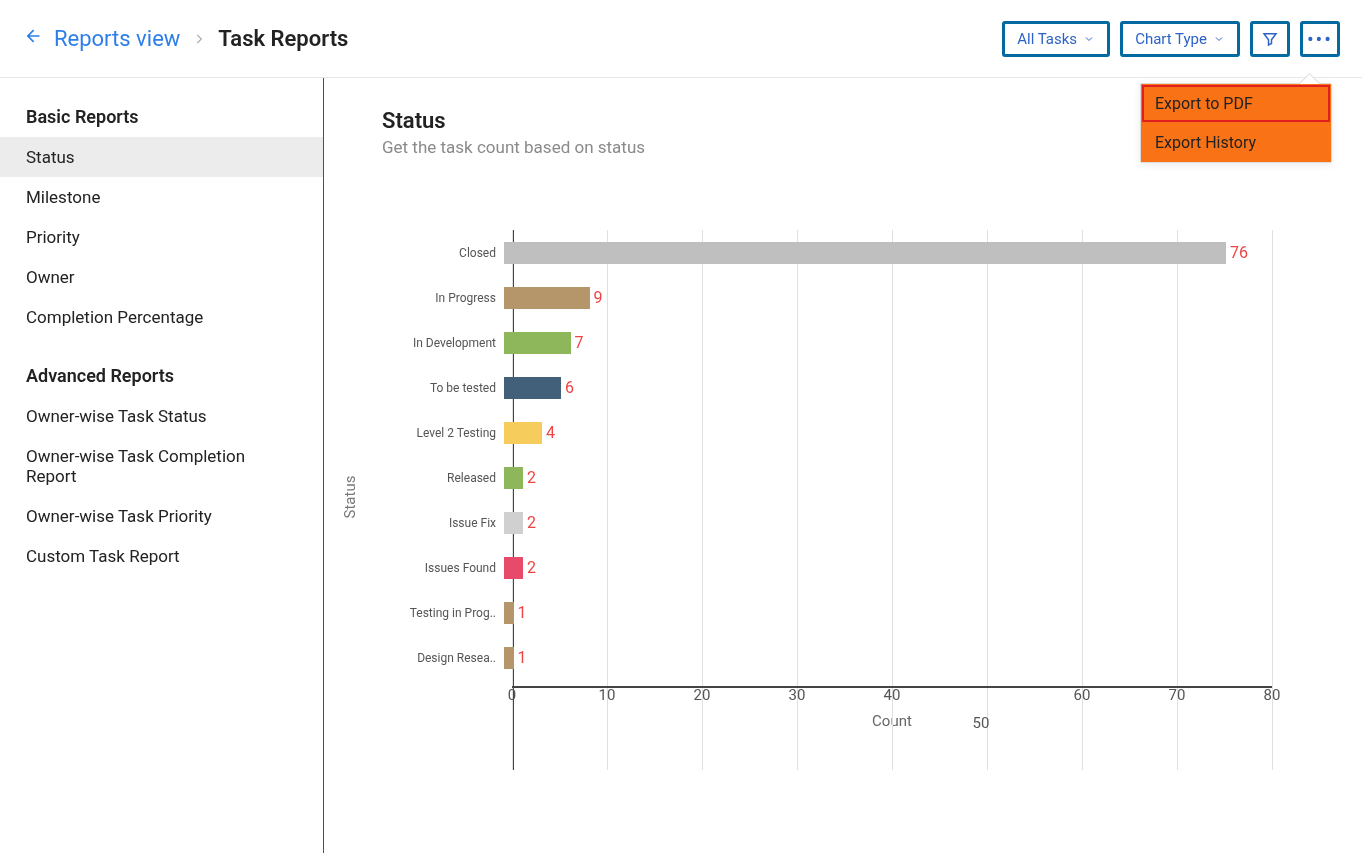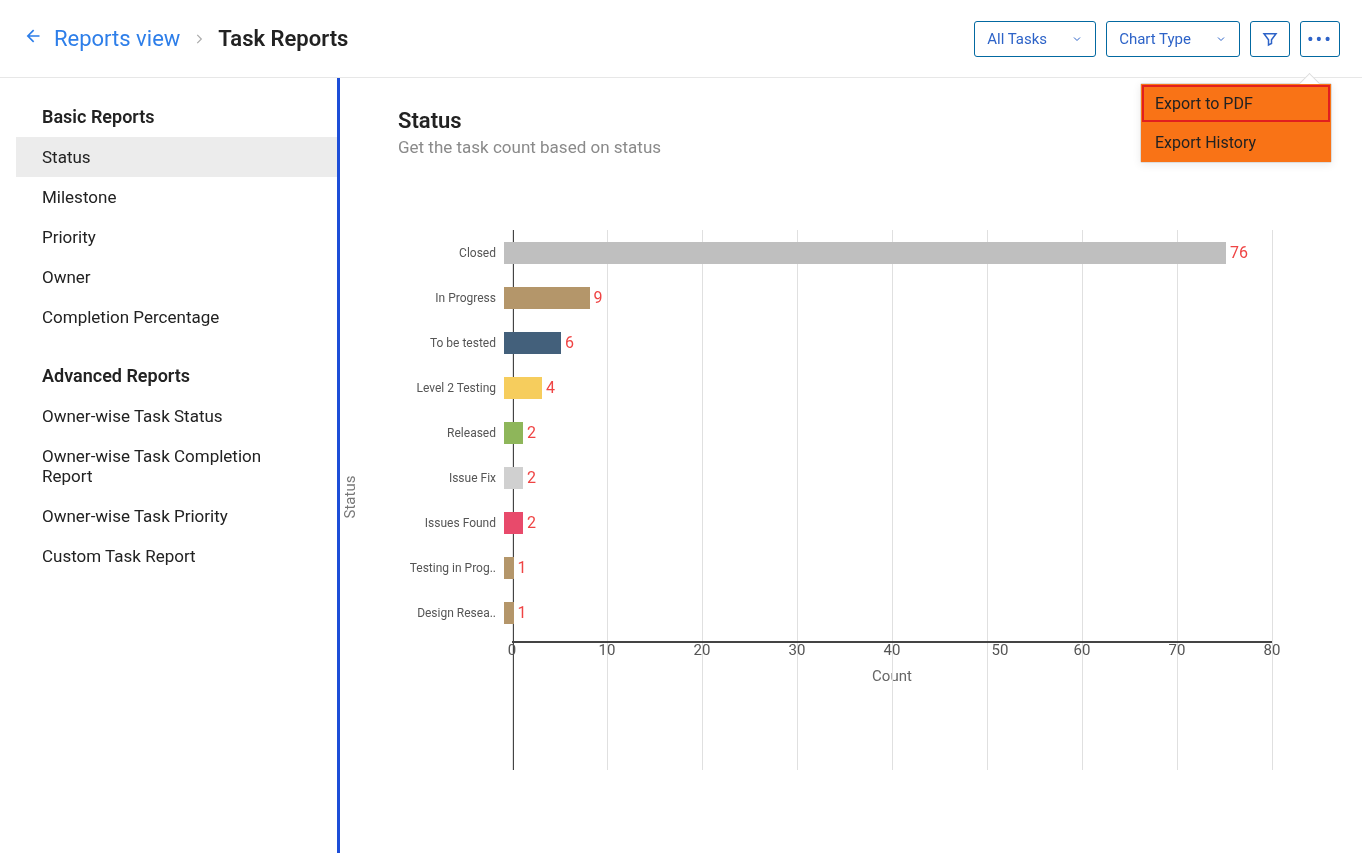--- a/index.html
+++ b/index.html
@@ -8,35 +8,35 @@
 
   
   .header { height:78px; border-bottom:1px solid #e7e7e7; display:flex; align-items:center; padding:0 22px; }
   .breadcrumb { display:flex; align-items:center; gap:12px; font-size:22px; }
   .back-arrow svg { width:20px; height:20px; stroke:#2d7ee9; fill:none; stroke-width:2; }
   .crumb-link { color:#2d7ee9; cursor:pointer; }
   .crumb-sep svg { width:14px; height:14px; stroke:#aaa; fill:none; stroke-width:2; }
   .page-title { font-weight:600; color:#222; }
 
   .header-right { margin-left:auto; display:flex; gap:10px; align-items:center; position:relative; }
-  .hbtn { border:1px solid #0369a1; color:#2d63c8; border-radius:3px; height:36px; padding:0 12px; display:flex; align-items:center; gap:24px; font-size:15px; cursor:pointer; background:#fff;}
+  .hbtn { border:3px solid #0369a1; color:#2d63c8; border-radius:3px; height:36px; padding:0 12px; display:flex; align-items:center; gap:6px; font-size:15px; cursor:pointer; background:#fff;}
   .hbtn svg.chev { width:12px; height:12px; stroke:#2d63c8; fill:none; stroke-width:2; }
   .iconbtn { width:40px; justify-content:center; padding:0; }
   .iconbtn svg { width:18px; height:18px; stroke:#2d63c8; fill:none; stroke-width:2; }
   .dots { font-size:20px; letter-spacing:2px; line-height:0; color:#2d63c8; }
 
   
   .menu { position:absolute; top:62px; right:8px; width:192px; background:#fff; border:1px solid #dcdcdc; border-radius:2px; box-shadow:0 2px 8px rgba(0,0,0,0.08); z-index:10; }
   .menu::before { content:""; position:absolute; top:-8px; right:14px; width:14px; height:14px; background:#fff; border-left:1px solid #dcdcdc; border-top:1px solid #dcdcdc; transform:rotate(45deg); }
   .menu-item { padding:10px 14px; font-size:16px; cursor:pointer; position:relative; background:#f97316;}
   .menu-item.highlight { outline:2px solid #e11f1f; outline-offset:-3px; }
 
   
   .body { display:flex; height:calc(100% - 78px); }
-  .sidebar { width:324px; border-right:3px solid #1d4ed8; padding:28px 0 0 0;margin-left:16px; }
+  .sidebar { width:324px; border-right:1px solid #1d4ed8; padding:28px 0 0 0; }
   .sidebar-title { font-size:18px; font-weight:600; padding:0 26px 10px; color:#222;}
   .sb-item { font-size:17px; padding:10px 26px; cursor:pointer; color:#222;}
   .sb-item.active { background:#ececec; }
   .sidebar-spacer { height:28px; }
 
   .main { flex:1; padding:30px 30px 20px 58px; position:relative; }
   .chart-title { font-size:22px; font-weight:600; margin:0 0 4px; }
   .chart-sub { font-size:17px; color:#8a8a8a; margin:0; }
 
   
@@ -153,20 +153,25 @@
           <div class="rlabel">Closed</div>
           <div class="bar" style="width: 722px; background: rgb(191, 191, 191);"></div>
           <div class="val">76</div>
         </div>
         <div class="row">
           <div class="rlabel">In Progress</div>
           <div class="bar" style="width: 85.5px; background: rgb(180, 150, 106);"></div>
           <div class="val">9</div>
         </div>
         <div class="row">
+          <div class="rlabel">In Development</div>
+          <div class="bar" style="width: 66.5px; background: rgb(142, 182, 90);"></div>
+          <div class="val">7</div>
+        </div>
+        <div class="row">
           <div class="rlabel">To be tested</div>
           <div class="bar" style="width: 57px; background: rgb(67, 96, 123);"></div>
           <div class="val">6</div>
         </div>
         <div class="row">
           <div class="rlabel">Level 2 Testing</div>
           <div class="bar" style="width: 38px; background: rgb(246, 205, 93);"></div>
           <div class="val">4</div>
         </div>
         <div class="row">
@@ -196,21 +201,21 @@
         </div>
       </div>
   <div style="margin-left:182px; width:760px; position:relative;">
      <div class="bottomline"></div>
      <div class="xticks" id="xticks">
           <div class="xtick" style="left: 0px;">0</div>
           <div class="xtick" style="left: 95px;">10</div>
           <div class="xtick" style="left: 190px;">20</div>
           <div class="xtick" style="left: 285px;">30</div>
           <div class="xtick" style="left: 380px;">40</div>
-          <div class="xtick" style="left: 488px;">50</div>
+          <div class="xtick" style="left: 469px; margin-top: 28px;">50</div>
           <div class="xtick" style="left: 570px;">60</div>
           <div class="xtick" style="left: 665px;">70</div>
           <div class="xtick" style="left: 760px;">80</div>
         </div>
   </div>
   <div class="xlabel">Count</div>
 </div>
 
 </div>
 

